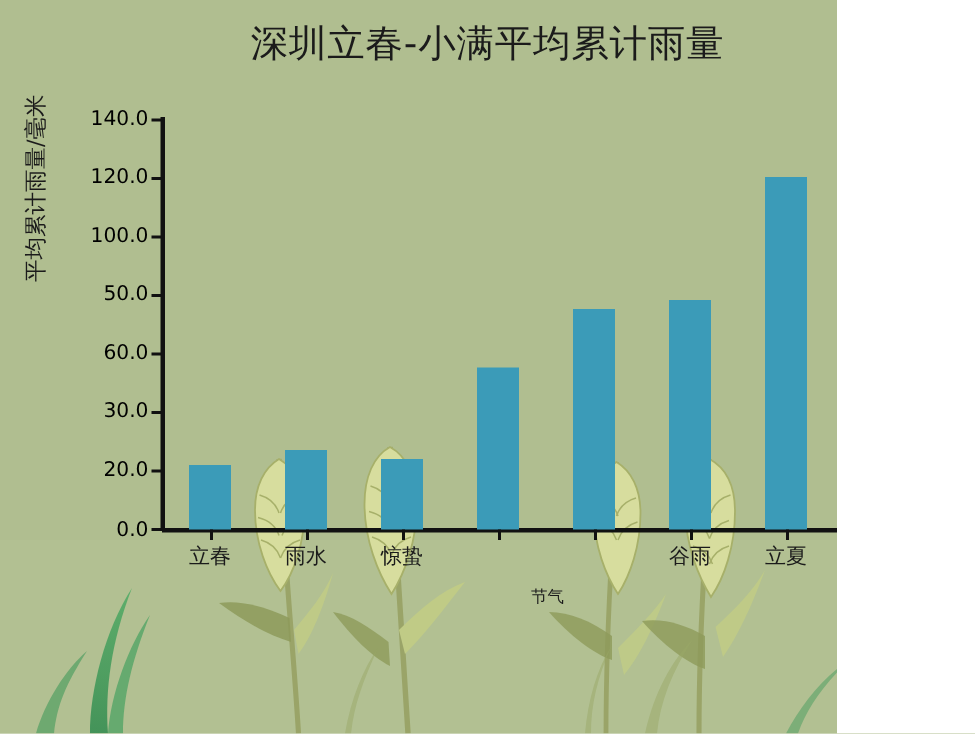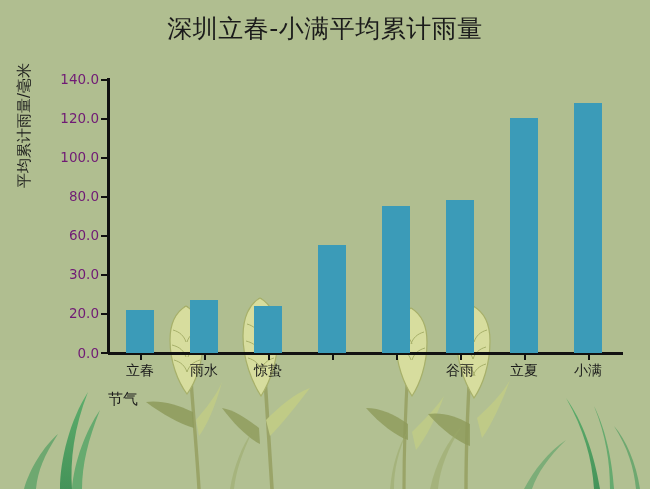--- a/index.html
+++ b/index.html
@@ -7,21 +7,21 @@
     padding: 0;
   }
   body {
     width: 650px;
     height: 489px;
     overflow: hidden;
     font-family: "DejaVu Sans", "Liberation Sans", sans-serif;
   }
   #figure {
     position: relative;
-    width: 650px;
+    width: 558px;
     height: 489px;
     background: #b0be90;
     overflow: hidden;
   }
   
   #backdrop {
     position: absolute;
     left: 0; top: 0;
     width: 650px;
     height: 489px;
@@ -76,21 +76,21 @@
     width: 7px;
     height: 2px;
     background: #111111;
   }
   .y-tick-label {
     position: absolute;
     right: 0;
     width: 94px;
     text-align: right;
     font-size: 13.5px;
-    color: #701a75;
+    color: #000000;
     transform: translateY(-50%);
   }
   .y-tick-label-wrap {
     position: absolute;
     left: 0;
     width: 99px;
   }
   .x-tick-mark {
     position: absolute;
     top: 353px;
@@ -117,21 +117,22 @@
     font-size: 15px;
     color: #1b1b1b;
     transform: rotate(-90deg);
     white-space: nowrap;
   }
   #x-axis-title {
     position: absolute;
     left: 108px;
     top: 390px;
     width: 514px;
-    font-size: 15px;
+    text-align: center;
+    font-size: 11px;
     color: #1b1b1b;
     white-space: nowrap;
   }
 </style>
 </head>
 <body>
 
 <div id="figure">
 
   <svg id="backdrop" viewBox="0 0 650 489">
@@ -222,21 +223,21 @@
     </g>
   </svg>
 
   <div id="chart-title">深圳立春-小满平均累计雨量</div>
 
   <div class="y-tick-label-wrap">
     <div class="y-tick-label" style="top:353px">0.0</div>
     <div class="y-tick-label" style="top:313px">20.0</div>
     <div class="y-tick-label" style="top:274px">30.0</div>
     <div class="y-tick-label" style="top:235px">60.0</div>
-    <div class="y-tick-label" style="top:196px">80.0</div>
+    <div class="y-tick-label" style="top:196px">50.0</div>
     <div class="y-tick-label" style="top:157px">100.0</div>
     <div class="y-tick-label" style="top:118px">120.0</div>
     <div class="y-tick-label" style="top:79px">140.0</div>
   </div>
   <div class="y-tick-mark" style="top:352px"></div>
   <div class="y-tick-mark" style="top:313px"></div>
   <div class="y-tick-mark" style="top:274px"></div>
   <div class="y-tick-mark" style="top:235px"></div>
   <div class="y-tick-mark" style="top:196px"></div>
   <div class="y-tick-mark" style="top:157px"></div>

